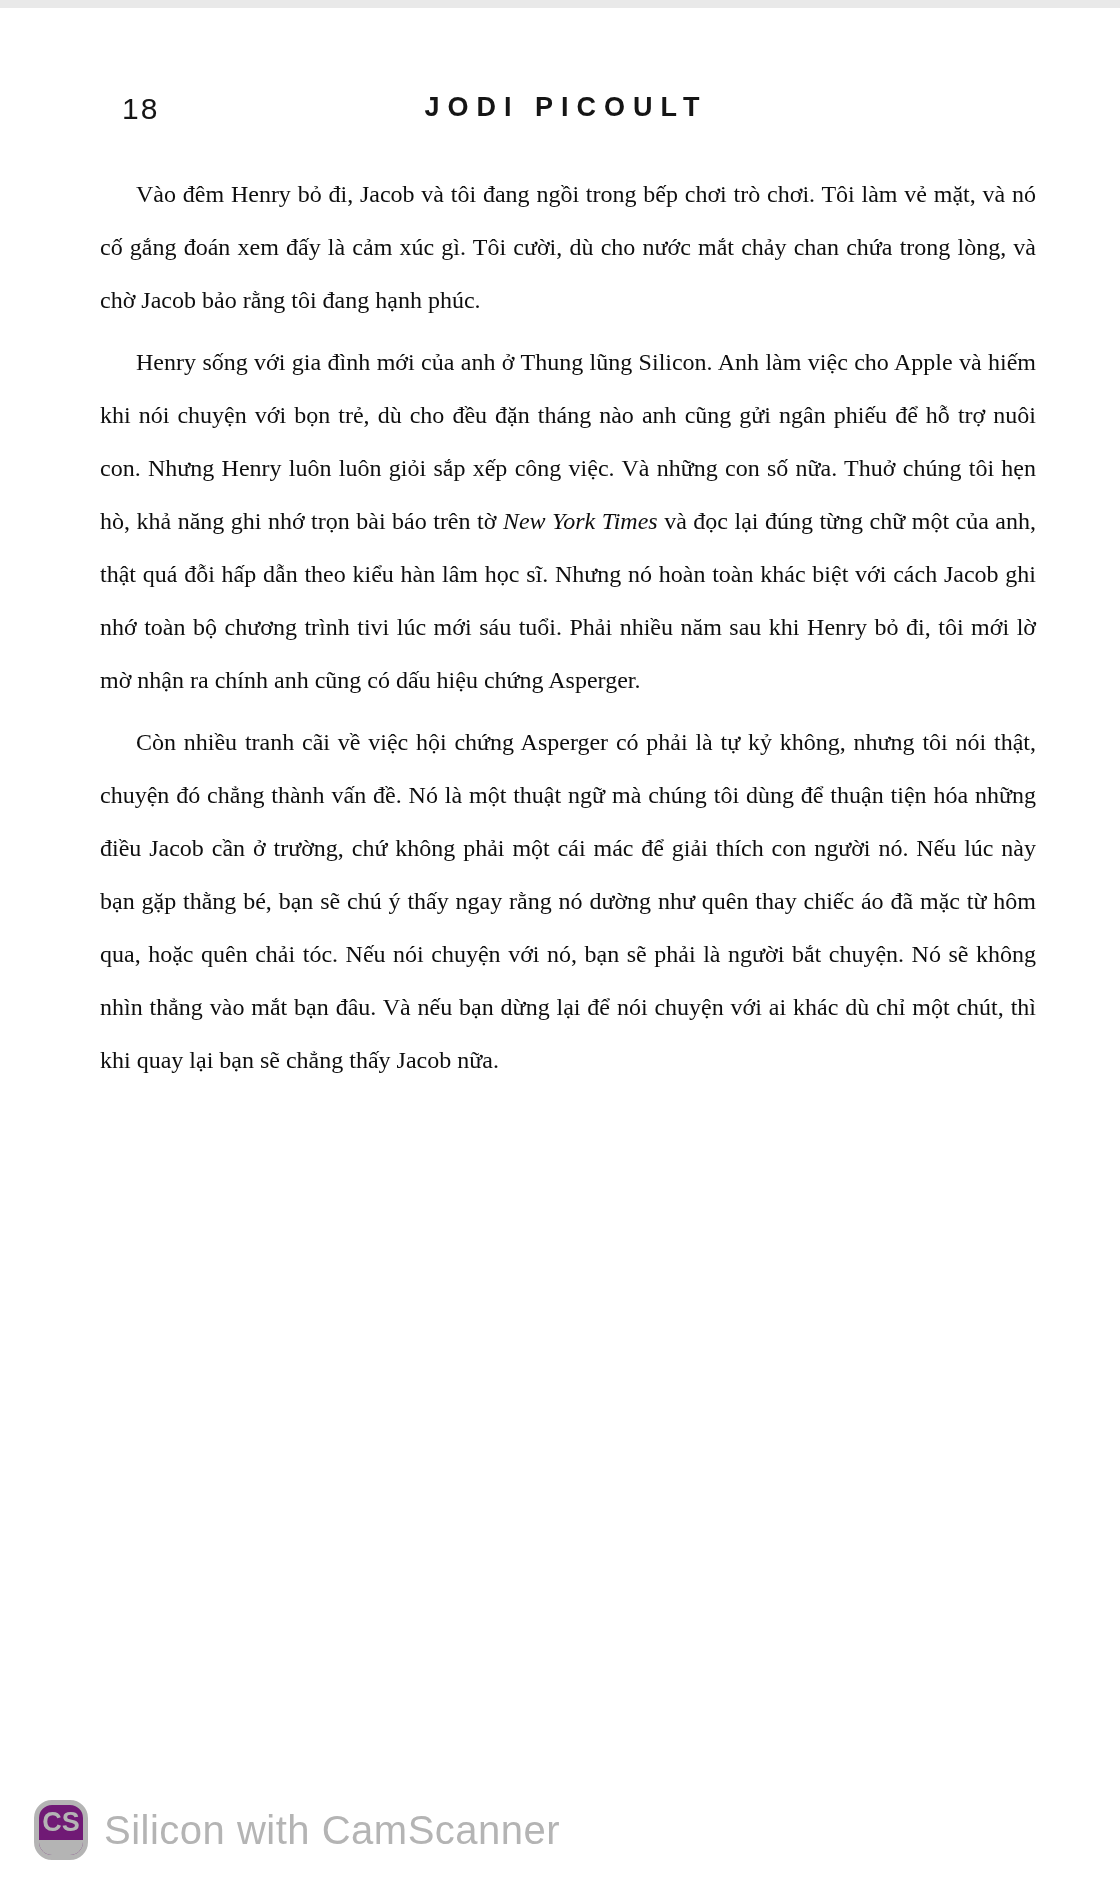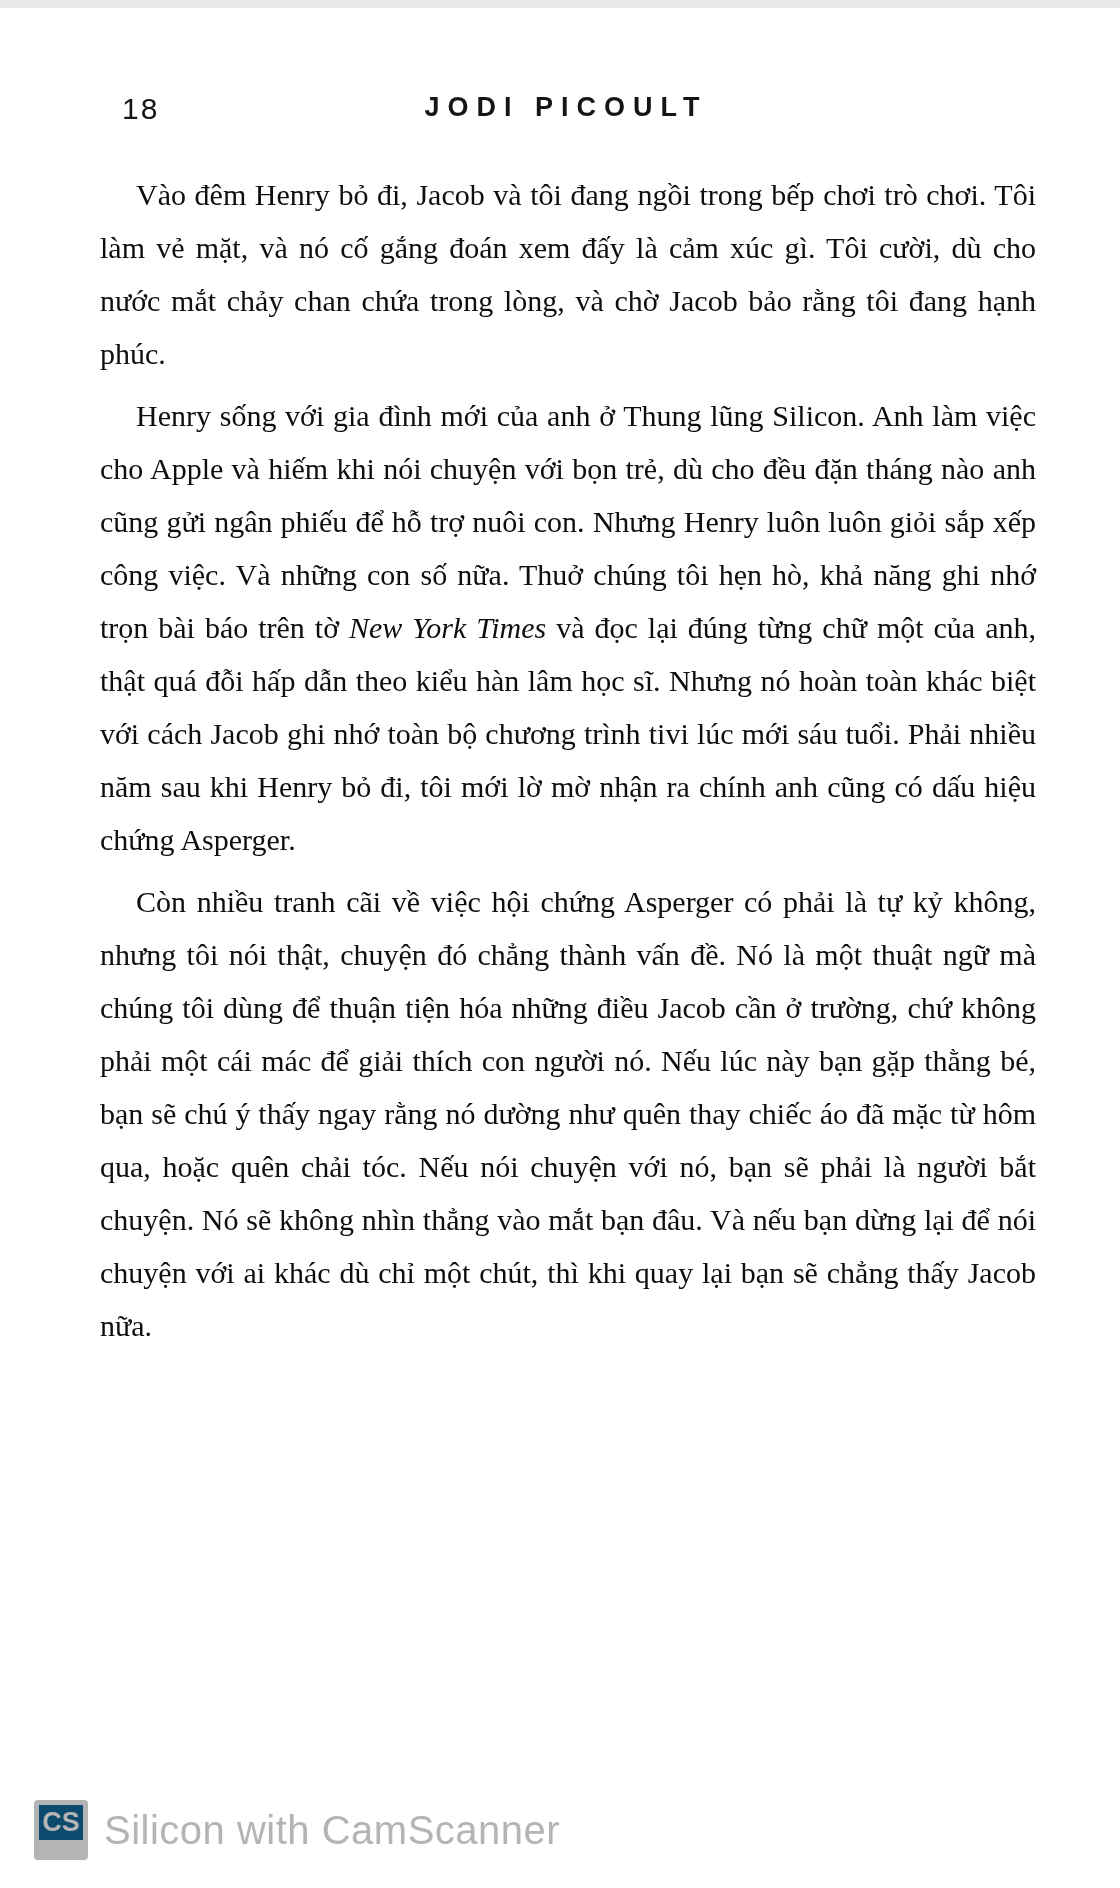--- a/index.html
+++ b/index.html
@@ -35,21 +35,21 @@
       font-weight: 600;
       letter-spacing: 8px;
       color: #151515;
       padding-left: 12px;
     }
     .body-text {
       position: absolute;
       top: 160px;
       left: 100px;
       width: 936px;
-      font-size: 30px;
+      font-size: 24px;
       line-height: 53px;
       text-align: justify;
     }
     .body-text p.indented {
       text-indent: 36px;
       margin-bottom: 9px;
     }
     .body-text p .italic { font-style: italic; }
     .scene-break {
       margin-top: 70px;
@@ -63,22 +63,22 @@
       top: 1792px;
       display: flex;
       align-items: center;
       gap: 16px;
     }
     .cs-icon {
       position: relative;
       width: 54px;
       height: 60px;
       border: 5px solid #b4b4b4;
-      border-radius: 4px;
-      background: #0c4a6e;
+      border-radius: 18px;
+      background: #701a75;
       overflow: hidden;
       flex: 0 0 auto;
     }
     .cs-icon .cs-letters {
       position: absolute;
       top: 2px;
       left: 0;
       width: 100%;
       text-align: center;
       font-family: "Liberation Sans", sans-serif;

